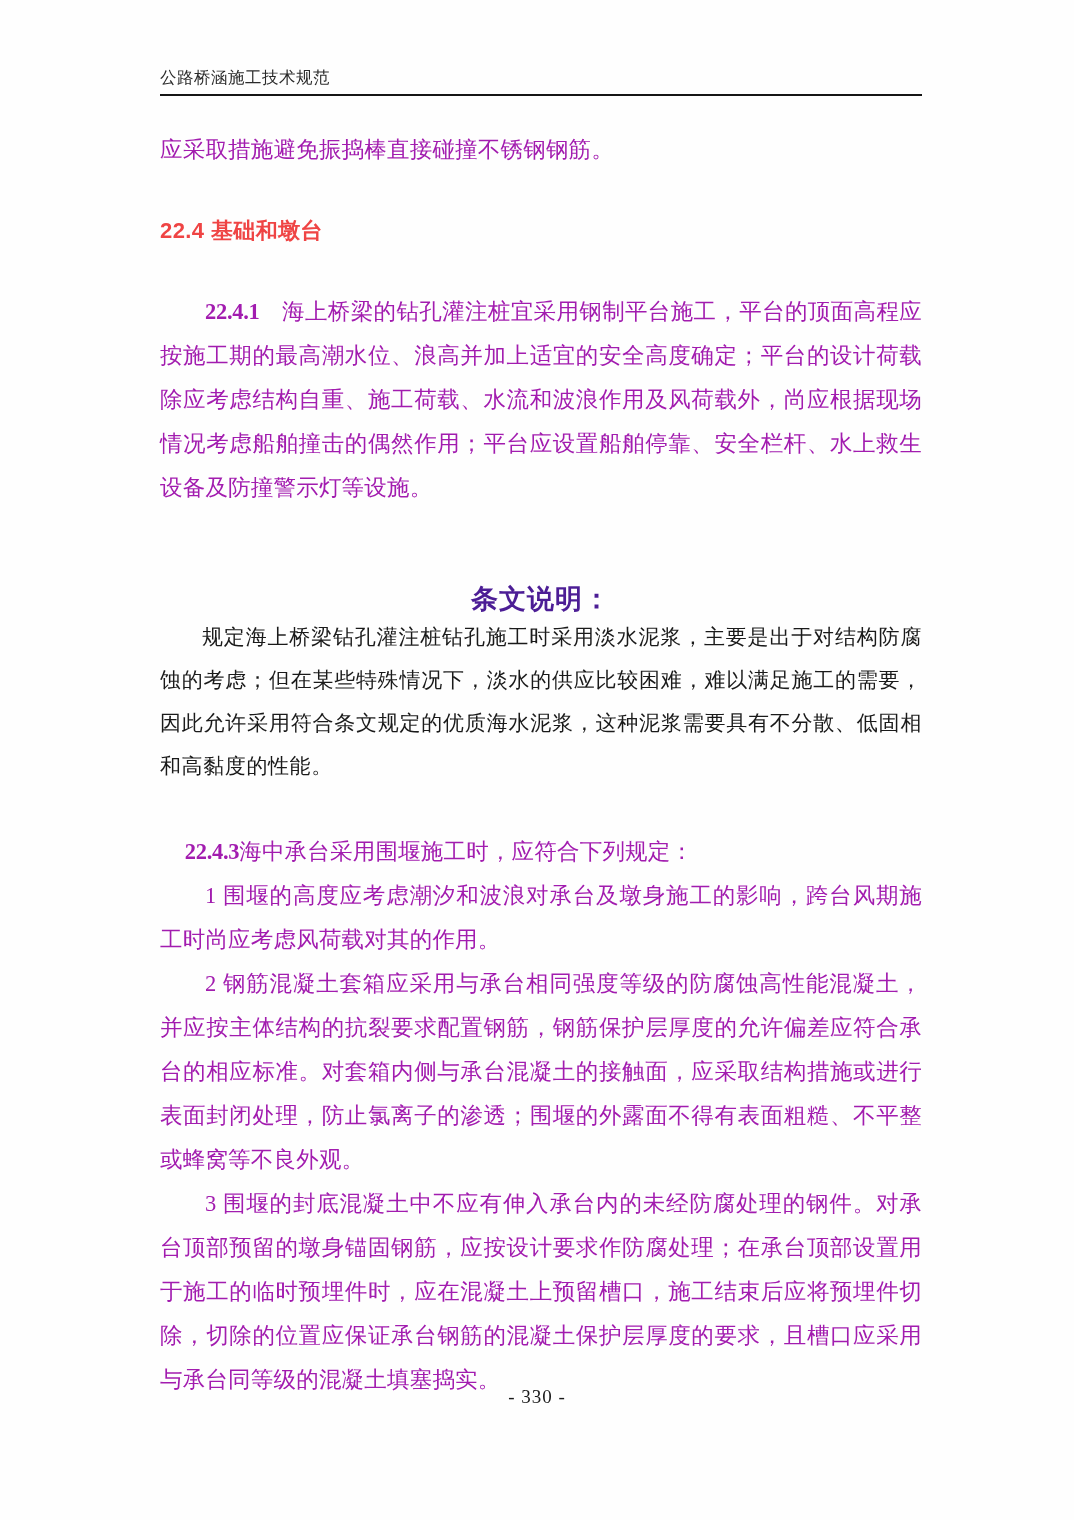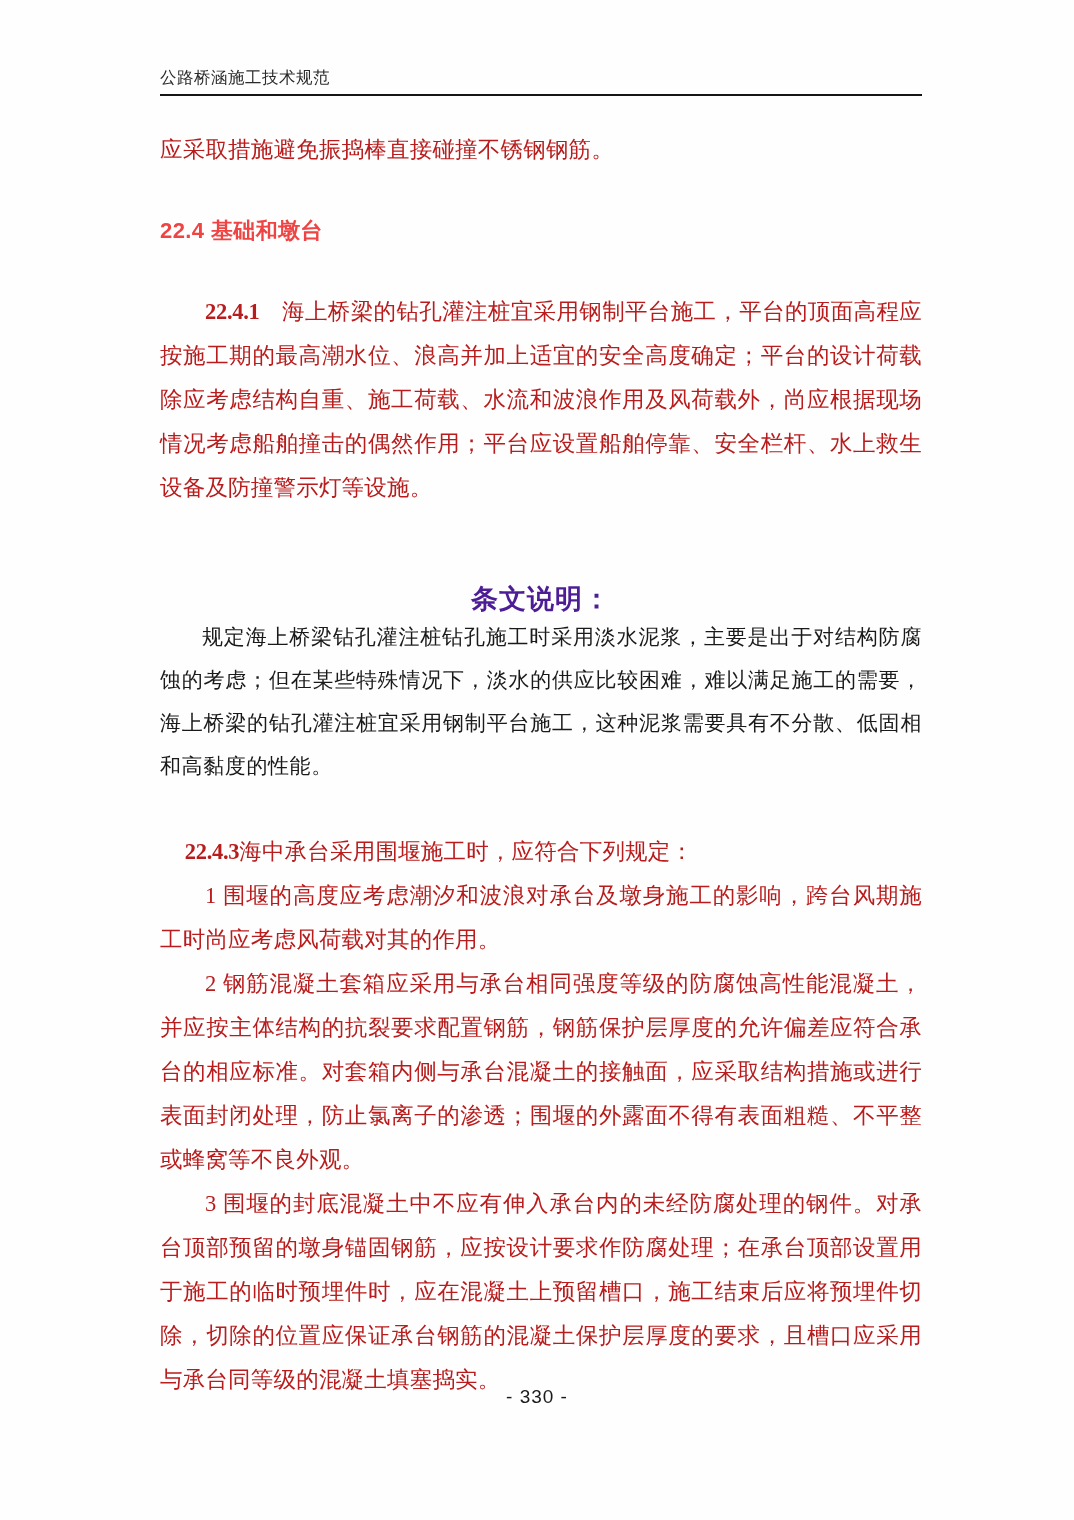--- a/index.html
+++ b/index.html
@@ -51,21 +51,21 @@
 
   
   .para {
     font-size: 22.5px;
     line-height: 44px;
     text-align: justify;
     text-justify: inter-ideograph;
     text-align-last: left;
     margin: 0;
     letter-spacing: 0.2px;
-    color: #b91c1c;
+    color: #a21caf;
   }
   .para.runon { text-indent: 0; }
   .para.indent2 { text-indent: 2em; }
   .para.indent1 { text-indent: 1.1em; }
   .gap-md { height: 30px; }
   .gap-lg { height: 42px; }
 
   
   .section-heading {
     font-family: "Liberation Sans", "DejaVu Sans", sans-serif;
@@ -113,21 +113,21 @@
   
   .item-no { font-family: "Liberation Serif", "DejaVu Serif", serif; }
 
   
   .page-footer {
     position: absolute;
     left: 0;
     top: 1386px;
     width: 1074px;
     text-align: center;
-    font-family: Liberation Sans, sans-serif;
+    font-family: Liberation Serif, serif;
     font-size: 19px;
     letter-spacing: 1px;
     color: #1a1a1a;
   }
 </style>
 </head>
 <body>
 
 <div class="page">
 
@@ -150,21 +150,21 @@
       <span class="clause-no">22.4.1</span><span class="clause-gap"></span><span>海上桥梁的钻孔灌注桩宜采用钢制平台施工，平台的顶面高程应按施工期的最高潮水位、浪高并加上适宜的安全高度确定；平台的设计荷载除应考虑结构自重、施工荷载、水流和波浪作用及风荷载外，尚应根据现场情况考虑船舶撞击的偶然作用；平台应设置船舶停靠、安全栏杆、水上救生设备及防撞警示灯等设施。</span>
     </p>
 
     <div class="gap-md"></div>
 
 
     <div class="gap-lg"></div>
 
     <div class="note-heading">条文说明：</div>
 
-    <p class="note-para">规定海上桥梁钻孔灌注桩钻孔施工时采用淡水泥浆，主要是出于对结构防腐蚀的考虑；但在某些特殊情况下，淡水的供应比较困难，难以满足施工的需要，海上桥梁的钻孔灌注桩宜采用钢制平台施工，这种泥浆需要具有不分散、低固相和高黏度的性能。</p>
+    <p class="note-para">规定海上桥梁钻孔灌注桩钻孔施工时采用淡水泥浆，主要是出于对结构防腐蚀的考虑；但在某些特殊情况下，淡水的供应比较困难，难以满足施工的需要，因此允许采用符合条文规定的优质海水泥浆，这种泥浆需要具有不分散、低固相和高黏度的性能。</p>
 
     <div class="gap-lg"></div>
 
     <p class="para indent1">
       <span class="clause-no">22.4.3</span><span>海中承台采用围堰施工时，应符合下列规定：</span>
     </p>
 
     <p class="para indent2">
       <span class="item-no">1</span>&nbsp;<span>围堰的高度应考虑潮汐和波浪对承台及墩身施工的影响，跨台风期施工时尚应考虑风荷载对其的作用。</span>
     </p>

